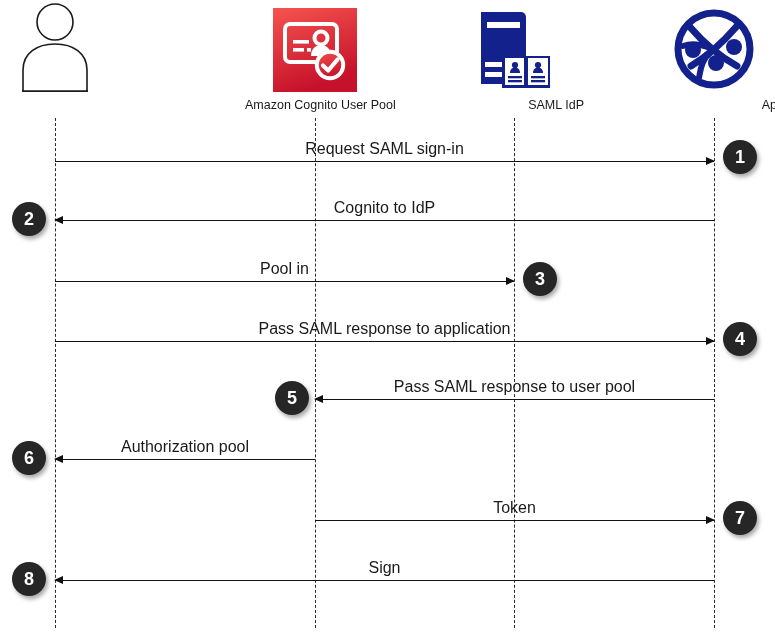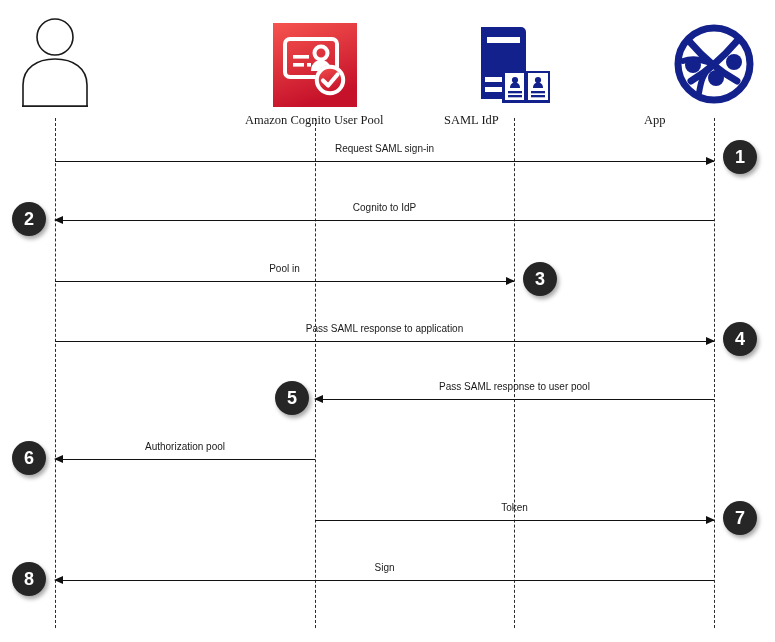--- a/index.html
+++ b/index.html
@@ -13,24 +13,23 @@
   }
   #diagram-root {
     position: relative;
     width: 775px;
     height: 642px;
     overflow: hidden;
     background: #ffffff;
   }
   .actor {
     position: absolute;
-    top: 15px;
+    top: 0;
     width: 140px;
-    text-align: left;
-    font-family: Liberation Serif, serif;
+    text-align: right;
   }
   .actor-icon {
     height: 92px;
     display: flex;
     align-items: flex-end;
     justify-content: center;
   }
   .actor-label {
     font-size: 12.5px;
     color: #1a1a1a;
@@ -69,21 +68,21 @@
   }
   .arrowhead.left {
     left: -1px;
     border-right: 9px solid #111111;
   }
   .msg-label {
     position: absolute;
     bottom: 5px;
     width: 100%;
     text-align: center;
-    font-size: 10px;
+    font-size: 16px;
     color: #1a1a1a;
     line-height: 14px;
     white-space: nowrap;
   }
   .badge {
     position: absolute;
     width: 34px;
     height: 34px;
     border-radius: 50%;
     background: #262626;

